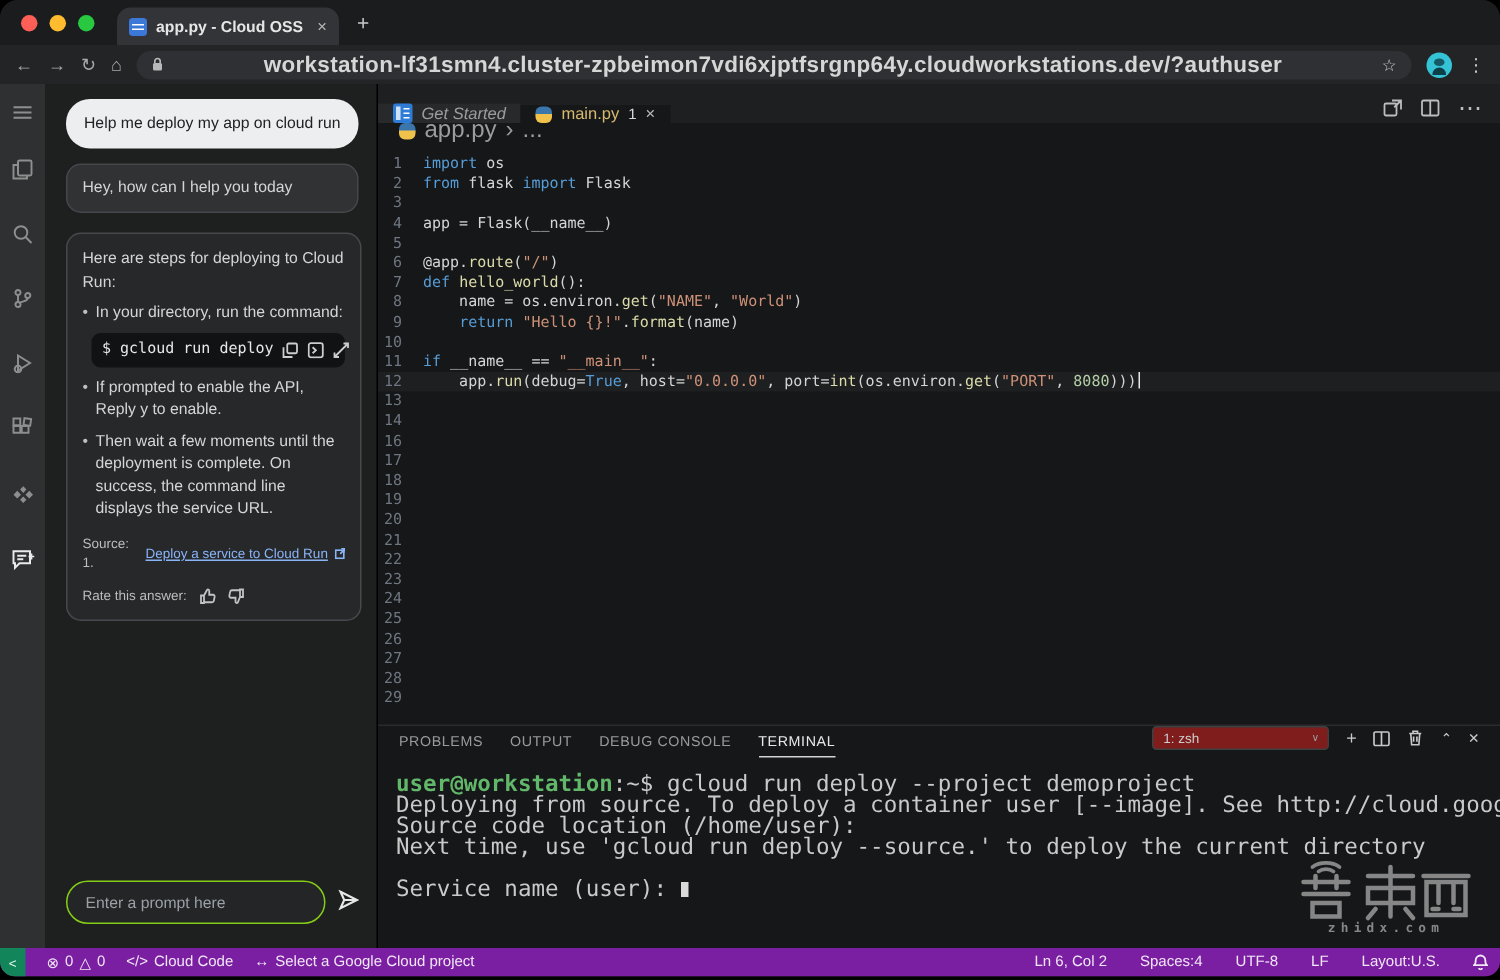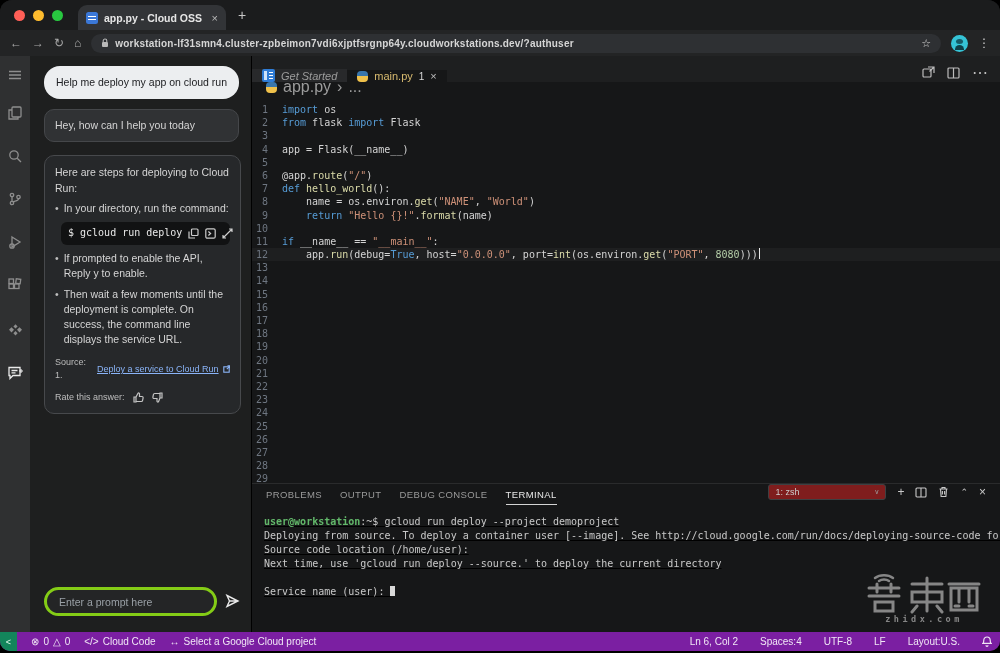--- a/index.html
+++ b/index.html
@@ -20,22 +20,22 @@
   .favicon { width:12px; height:12px; border-radius:2.5px; background:#3b78d8; position:relative; flex:none; }
   .favicon:before { content:""; position:absolute; left:2px; top:2px; right:2px; bottom:2px;
           background:linear-gradient(#fff,#fff) 0 2.5px/8px 1px no-repeat,
                      linear-gradient(#fff,#fff) 0 5.5px/8px 1px no-repeat; }
   .newtab { position:absolute; left:238px; top:7px; color:#c7c7c7; font-size:14px; }
   .chrome-url { position:absolute; left:0; top:30px; width:100%; height:26px; background:#232425;
                 display:flex; align-items:center; padding:0 10px; gap:10px; }
   .nav-ic { color:#a9a9a9; font-size:12px; line-height:1; }
   .url-pill { flex:1; height:19px; background:#2e3033; border-radius:10px; display:flex;
               align-items:center; padding:0 10px; gap:6px; }
-  .url-text { color:#d6d6d6; font-size:10px; font-weight:bold; letter-spacing:.2px;
-              white-space:nowrap; overflow:hidden; flex:1; }
+  .url-text { color:#d6d6d6; font-size:15px; font-weight:bold; letter-spacing:.2px;
+              white-space:nowrap; overflow:hidden; flex:1;text-align:center; }
   .star { color:#cfcfcf; font-size:11px; }
   .avatar { width:17px; height:17px; border-radius:50%; background:#35c3d6; position:relative; flex:none; }
   .avatar:before { content:""; position:absolute; left:5px; top:4px; width:7px; height:5px;
                    border-radius:50%; background:#155a66; }
   .avatar:after { content:""; position:absolute; left:4px; top:10px; width:9px; height:5px;
                   border-radius:5px 5px 0 0; background:#0e3f48; }
   .kebab { color:#cfcfcf; font-size:12px; }
 
   
   .ide { position:absolute; left:0; top:56px; width:100%; height:576px; background:#161718; }
@@ -68,21 +68,21 @@
   .codeblock .cmd { font-family:"DejaVu Sans Mono", monospace; font-size:10px; color:#e8e8e8;
                     flex:1; white-space:nowrap; }
   .codeblock svg { stroke:#cdcdcd; fill:none; stroke-width:1.2; flex:none; }
   .src-row { margin-top:9px; font-size:9px; color:#bdbdbd; display:flex; align-items:center; gap:4px; flex-wrap:nowrap;}
   .src-link { color:#8ab4f8; text-decoration:underline; white-space:nowrap; }
   .src-row svg { stroke:#8ab4f8; fill:none; stroke-width:1.1; }
   .rate-row { margin-top:8px; font-size:9px; color:#bdbdbd; display:flex; align-items:center; gap:8px; }
   .rate-row svg { stroke:#c3c3c3; fill:none; stroke-width:1.2; }
   .prompt-row { position:absolute; left:14px; bottom:16px; width:196px; display:flex;
                 align-items:center; gap:8px; }
-  .prompt-input { flex:1; height:29px; background:#242526; border:3px solid #84cc16;
+  .prompt-input { flex:1; height:29px; background:#242526; border:1px solid #84cc16;
                   border-radius:15px; color:#e8e8e8; font-size:10.5px; padding:0 12px; outline:none;
                   font-family:"Liberation Sans", sans-serif; }
   .prompt-input::placeholder { color:#9aa0a6; }
   .send svg { stroke:#e8e8e8; fill:none; stroke-width:1.4; }
 
   
   .main { position:absolute; left:252px; top:0; right:0; height:100%; background:#161718; }
   .etabbar { position:absolute; left:0; top:0; right:0; height:26px; background:#1e1f20;
              display:flex; align-items:flex-end; }
   .etab { display:flex; align-items:center; gap:6px; padding:0 10px; font-size:11px; }
@@ -125,21 +125,21 @@
   .ptab.active { color:#e8e8e8; border-bottom:1px solid #d4d4d4; }
   .panel-actions { margin-left:auto; display:flex; align-items:center; gap:11px; padding-right:14px; }
   .shellsel { width:118px; height:16px; background:#7f1d1d; border:1px solid #3e4042;
               border-radius:3px; color:#cdcdcd; font-size:9px; display:flex; align-items:center;
               padding:0 6px; justify-content:space-between; }
   .panel-actions .pic { color:#c9c9c9; font-size:12px; line-height:1; }
   .panel-actions svg { stroke:#c9c9c9; fill:none; stroke-width:1.1; }
 
   
   .term { position:absolute; left:0; top:452px; right:0; bottom:0;
-          font-family:"DejaVu Sans Mono", monospace; font-size:10px; padding:7px 0 0 12px;text-decoration:underline; }
+          font-family:"DejaVu Sans Mono", monospace; font-size:15px; padding:7px 0 0 12px; }
   .tline { height:14px; line-height:14px; white-space:pre; color:#c9c9c9; }
   .tg { color:#62b86a; font-weight:bold; }
   .tblock { display:inline-block; width:5px; height:10px; background:#d9d9d9; vertical-align:-1px; }
 
   
   .wm { position:absolute; right:10px; bottom:8px; width:132px; text-align:center;
         pointer-events:none; opacity:.85; }
   .wm svg { display:block; margin:0 auto; }
   .wm .site { color:#9a9a9a; font-size:8.5px; letter-spacing:3.5px; font-weight:bold;
               font-family:"DejaVu Sans Mono", monospace; }
@@ -348,21 +348,20 @@
           <div class="code-line"><span class="ln">5</span></div>
           <div class="code-line"><span class="ln">6</span><span class="tok-d">@app.</span><span class="tok-f">route</span><span class="tok-d">(</span><span class="tok-s">"/"</span><span class="tok-d">)</span></div>
           <div class="code-line"><span class="ln">7</span><span class="tok-kw">def</span><span class="tok-d"> </span><span class="tok-f">hello_world</span><span class="tok-d">():</span></div>
           <div class="code-line"><span class="ln">8</span><span class="tok-d">    name = os.environ.</span><span class="tok-f">get</span><span class="tok-d">(</span><span class="tok-s">"NAME"</span><span class="tok-d">, </span><span class="tok-s">"World"</span><span class="tok-d">)</span></div>
           <div class="code-line"><span class="ln">9</span><span class="tok-d">    </span><span class="tok-kw">return</span><span class="tok-d"> </span><span class="tok-s">"Hello {}!"</span><span class="tok-d">.</span><span class="tok-f">format</span><span class="tok-d">(name)</span></div>
           <div class="code-line"><span class="ln">10</span></div>
           <div class="code-line"><span class="ln">11</span><span class="tok-kw">if</span><span class="tok-d"> __name__ == </span><span class="tok-s">"__main__"</span><span class="tok-d">:</span></div>
           <div class="code-line cur"><span class="ln">12</span><span class="tok-d">    app.</span><span class="tok-f">run</span><span class="tok-d">(debug=</span><span class="tok-kw">True</span><span class="tok-d">, host=</span><span class="tok-s">"0.0.0.0"</span><span class="tok-d">, port=</span><span class="tok-f">int</span><span class="tok-d">(os.environ.</span><span class="tok-f">get</span><span class="tok-d">(</span><span class="tok-s">"PORT"</span><span class="tok-d">, </span><span class="tok-n">8080</span><span class="tok-d">)))</span><span class="caret"></span></div>
           <div class="code-line"><span class="ln">13</span></div>
           <div class="code-line"><span class="ln">14</span></div>
-          <div class="code-line"><span class="ln">15</span></div>
           <div class="code-line"><span class="ln">16</span></div>
           <div class="code-line"><span class="ln">17</span></div>
           <div class="code-line"><span class="ln">18</span></div>
           <div class="code-line"><span class="ln">19</span></div>
           <div class="code-line"><span class="ln">20</span></div>
           <div class="code-line"><span class="ln">21</span></div>
           <div class="code-line"><span class="ln">22</span></div>
           <div class="code-line"><span class="ln">23</span></div>
           <div class="code-line"><span class="ln">24</span></div>
           <div class="code-line"><span class="ln">25</span></div>

